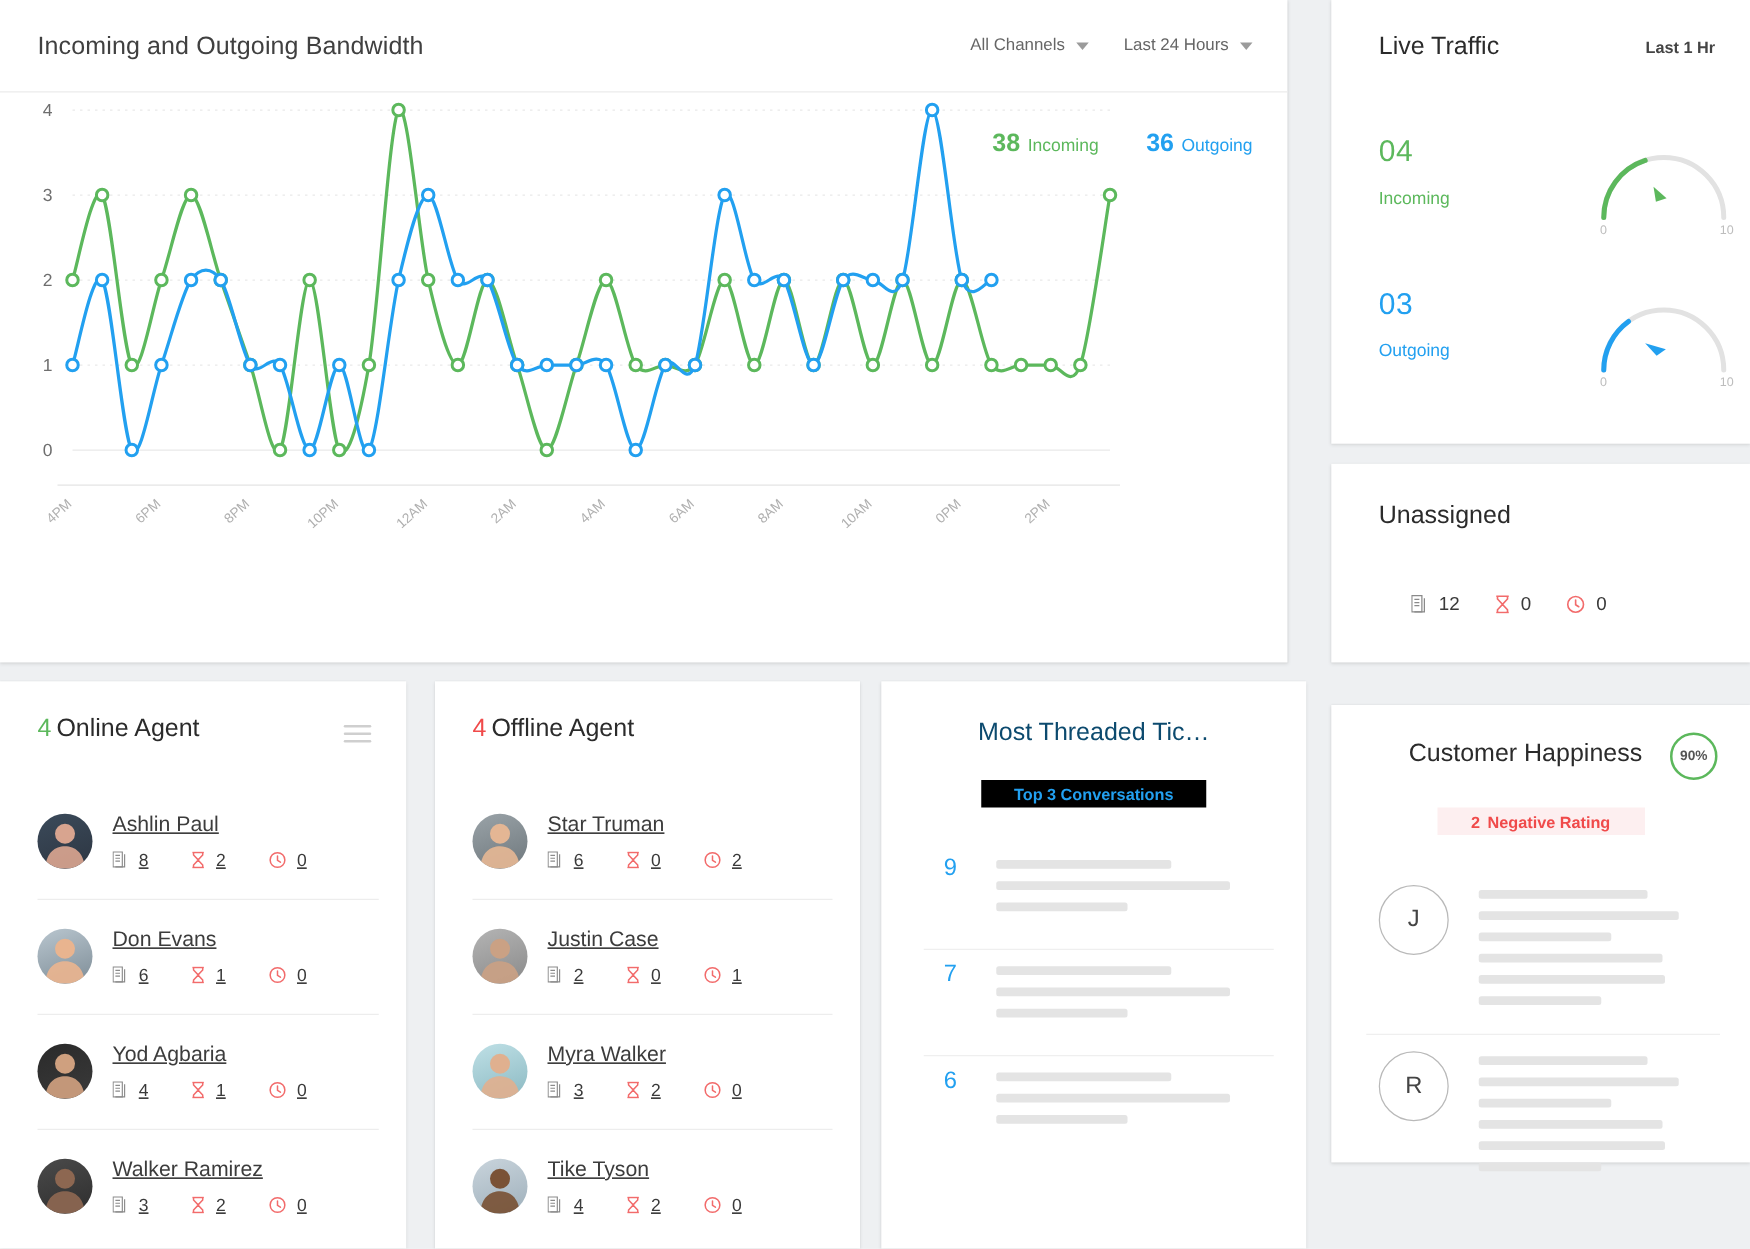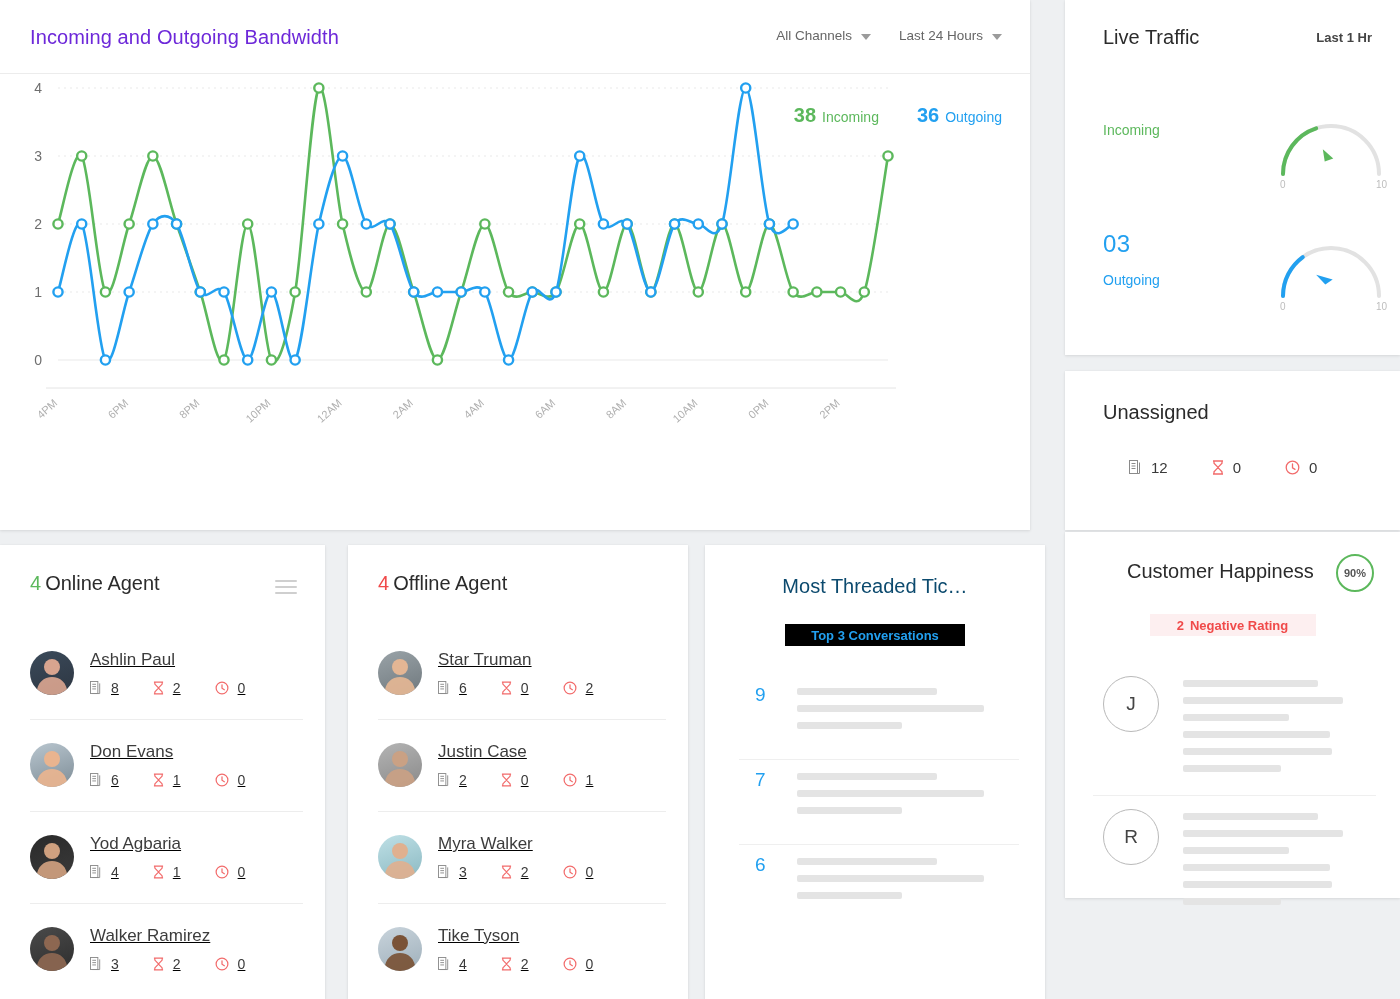--- a/index.html
+++ b/index.html
@@ -20,21 +20,21 @@
 
   
   #bandwidth-card { left: 0; top: 0; width: 1030px; height: 530px; }
   .bw-head {
     position: relative; height: 74px;
     border-bottom: 1px solid #ececec;
     display: flex; align-items: center;
   }
   .bw-title {
     position: absolute; left: 30px; top: 26px;
-    font-size: 20px; color: #6d28d9; font-weight: 400;
+    font-size: 20px; color: #404040; font-weight: 400;
     letter-spacing: .1px;
   }
   .bw-controls {
     position: absolute; right: 28px; top: 28px;
     display: flex; gap: 28px; align-items: flex-start;
   }
   .dropdown {
     display: flex; align-items: center; gap: 9px;
     font-size: 13.5px; color: #666; cursor: pointer;
   }
@@ -68,21 +68,21 @@
   .lt-lbl { font-size: 14px; margin-top: 14px; }
   .lt-in .lt-val, .lt-in .lt-lbl { color: #5cb85c; }
   .lt-out .lt-val, .lt-out .lt-lbl { color: #22a0f0; }
   .gauge { position: absolute; right: -18px; top: -6px; width: 120px; height: 86px; }
   .gauge .g-min { position: absolute; left: 9px; bottom: -2px; font-size: 10px; color: #bdbdbd; }
   .gauge .g-max { position: absolute; right: 4px; bottom: -2px; font-size: 10px; color: #bdbdbd; }
 
   
   #unassigned-card { left: 1065px; top: 371px; width: 335px; height: 159px; }
   .un-title { position: absolute; left: 38px; top: 30px; font-size: 20px; color: #2b2b2b; }
-  .un-stats { position: absolute; left: 36px; top: 88px; display: flex; gap: 44px; padding-left: 28px; }
+  .un-stats { position: absolute; left: 36px; top: 104px; display: flex; gap: 28px; padding-left: 28px; }
   .stat { display: flex; align-items: center; gap: 9px; font-size: 15px; color: #3a3a3a; }
 
   
   #online-agents-card  { left: 0;    top: 545px; width: 325px;  height: 454px; }
   #offline-agents-card { left: 348px; top: 545px; width: 340px; height: 454px; }
   .ag-head { position: relative; height: 82px; }
   .ag-title { position: absolute; left: 30px; top: 27px; font-size: 20px; color: #2b2b2b; }
   .ag-count { font-weight: 500; margin-right: 4px; }
   .cnt-green { color: #5cb85c; }
   .cnt-red   { color: #f04a4a; }
@@ -108,21 +108,21 @@
     display: flex; align-items: center; justify-content: center;
   }
   .th-list { margin-top: 28px; }
   .th-row { position: relative; height: 85px; display: flex; align-items: flex-start; padding: 10px 30px 0 50px; gap: 26px; }
   .th-row + .th-row::before { content: ""; position: absolute; left: 34px; right: 26px; top: 0; height: 1px; background: #efefef; }
   .th-num { font-size: 19px; color: #22a0f0; width: 16px; }
   .skel { display: flex; flex-direction: column; gap: 10px; flex: 1; padding-top: 4px; }
   .skel i { display: block; height: 7px; background: #e4e4e4; border-radius: 2px; }
 
   
-  #happiness-card { left: 1065px; top: 532px; width: 335px; height: 366px; }
+  #happiness-card { left: 1065px; top: 564px; width: 335px; height: 366px; }
   .ch-head { position: relative; height: 74px; }
   .ch-title { position: absolute; left: 62px; top: 28px; font-size: 20px; color: #2b2b2b; }
   .ch-ring {
     position: absolute; right: 26px; top: 22px; width: 38px; height: 38px;
     border-radius: 50%; border: 2px solid #5cb85c;
     display: flex; align-items: center; justify-content: center;
     font-size: 11px; color: #555; font-weight: 600;
   }
   .ch-badge {
     margin: 8px auto 0; width: 166px; height: 22px; background: #fdeff0;
@@ -290,20 +290,21 @@
         <circle cx="769.4285714285714" cy="150" r="4.6" fill="#fff" stroke="#22a0f0" stroke-width="2.4"></circle>
         <circle cx="793.1428571428571" cy="150" r="4.6" fill="#fff" stroke="#22a0f0" stroke-width="2.4"></circle>
       </svg>
   </div>
 
   <div class="card" id="live-traffic-card">
     <div class="lt-title">Live Traffic</div>
     <div class="lt-range">Last 1 Hr</div>
 
     <div class="lt-row lt-in" id="lt-row-incoming">
+      <div class="lt-val">04</div>
       <div class="lt-lbl">Incoming</div>
       <div class="gauge">
         <svg class="icon-svg" width="120" height="80" viewBox="0 0 120 80">
           <path d="M12 72 A48 48 0 0 1 108 72" fill="none" stroke="#e2e2e2" stroke-width="4" stroke-linecap="round"></path>
           <path id="gauge-arc-0" fill="none" stroke-width="4" stroke-linecap="round" d="M 12 72 A 48 48 0 0 1 45.16718427000253 26.349287217832625" stroke="#5cb85c"></path>
           <path id="gauge-needle-0" stroke-width="0" d="M 51.81035048896208 47.323500230252336 L 53.729067347543676 59.41743933844887 L 62.270932652456324 56.58256066155113 Z" fill="#5cb85c"></path>
         </svg>
         <span class="g-min">0</span>
         <span class="g-max">10</span>
       </div>

